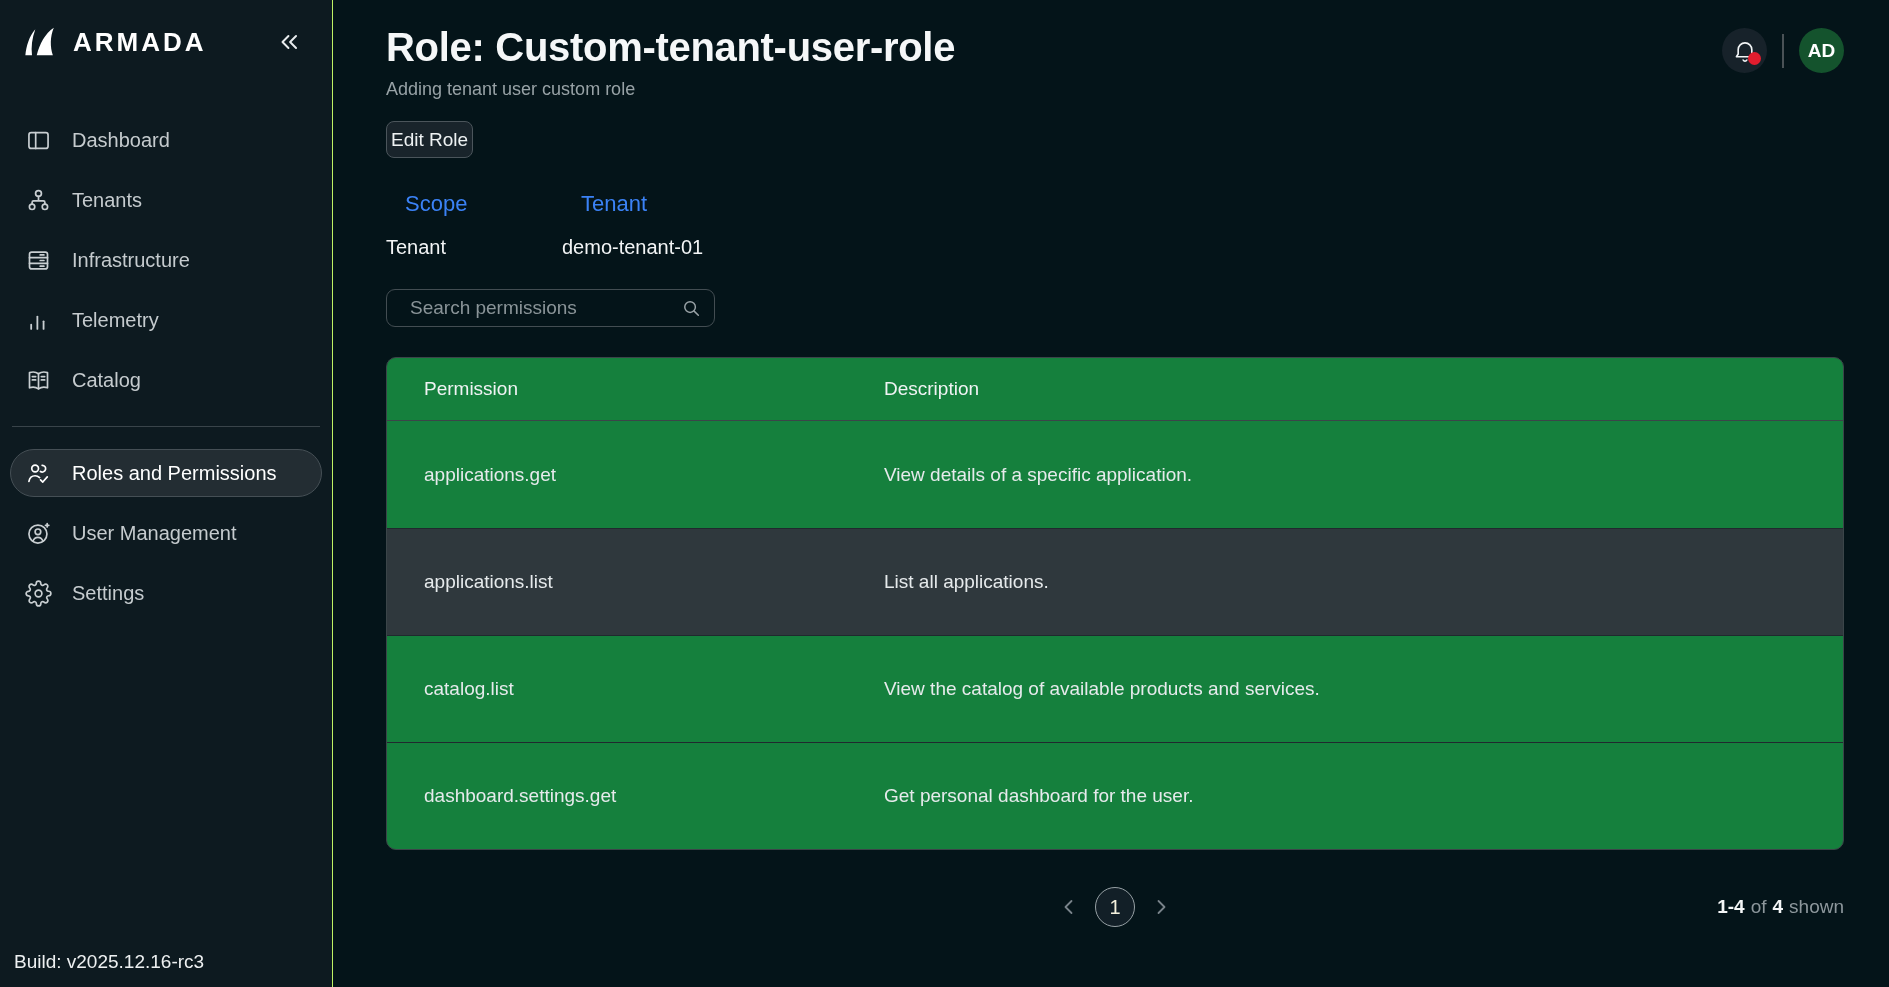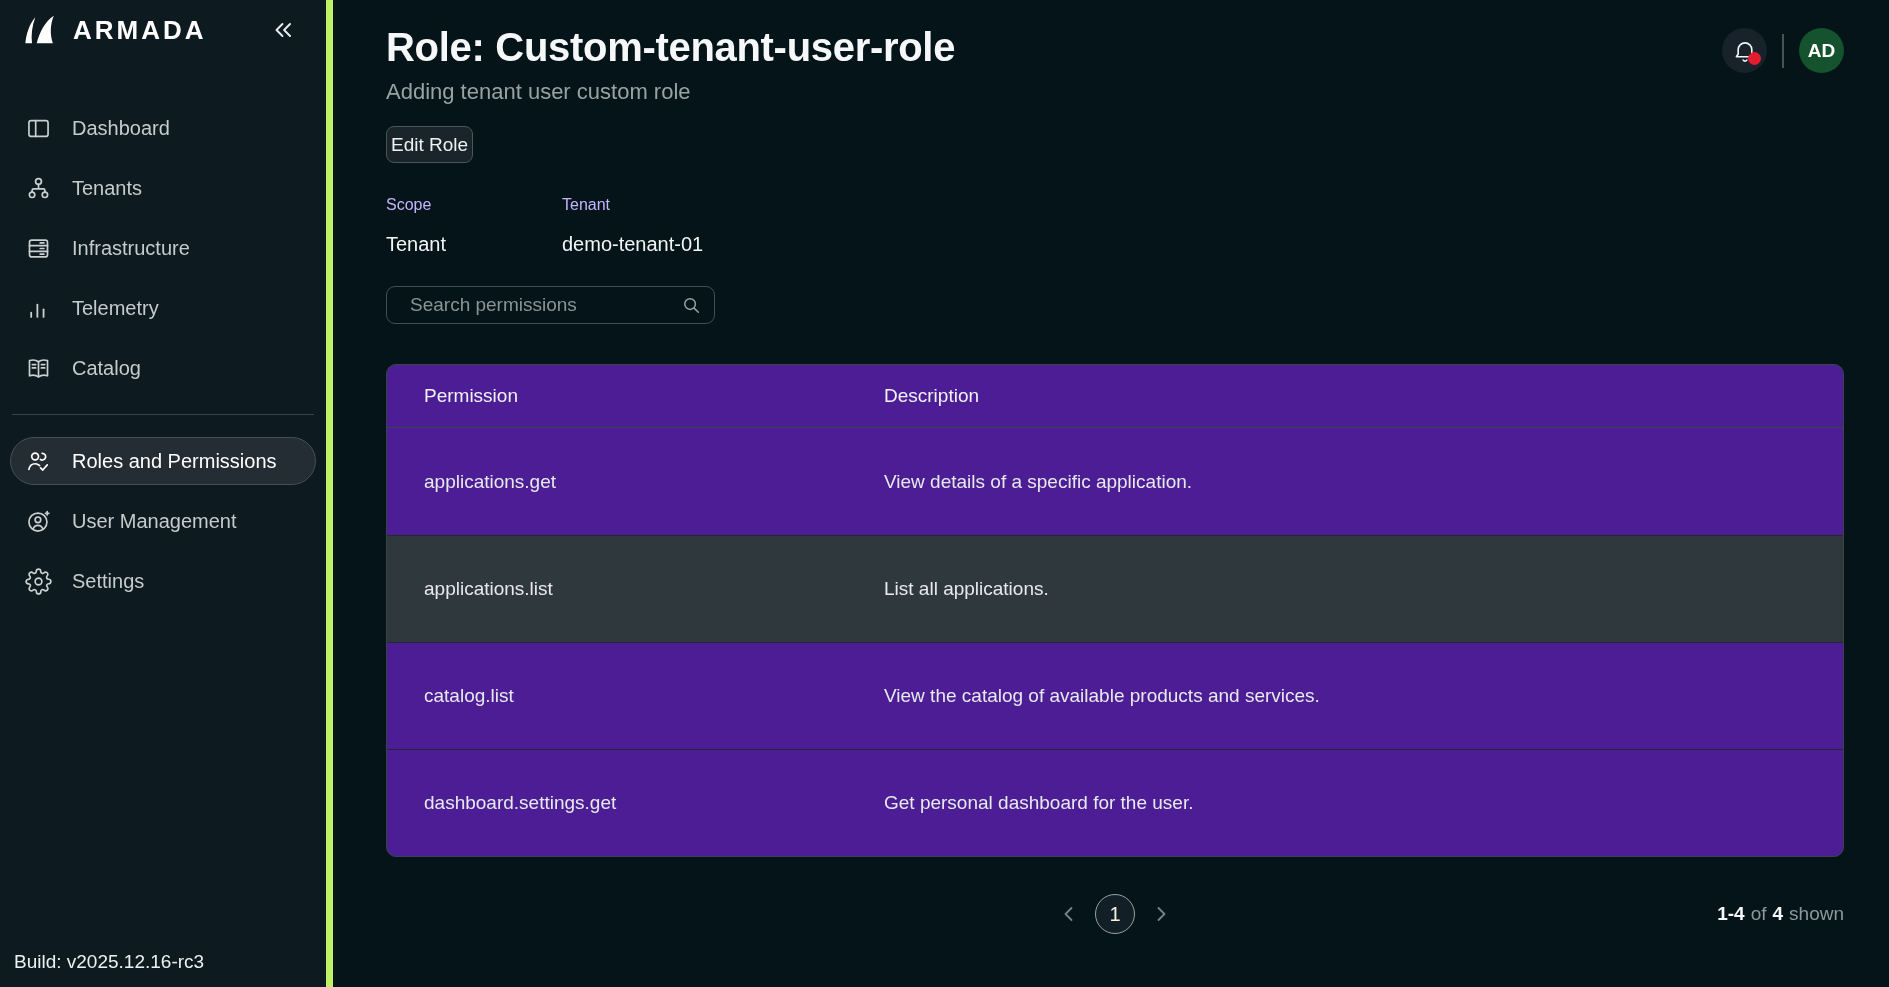--- a/index.html
+++ b/index.html
@@ -9,23 +9,23 @@
     background:#041419;
     color:#eef1f2;
     display:flex;
   }
   svg { display:block; }
 
   
   .sidebar {
     width:333px; min-width:333px; height:100%;
     background:#0d1a20;
-    border-right:7px solid #bef264;
+    border-right:1px solid #bef264;
     display:flex; flex-direction:column;
-    padding:12px 10px 14px 10px;
+    padding:24px 10px 14px 10px;
   }
   .logo-row { display:flex; align-items:center; justify-content:space-between; padding:0 18px 0 10px; }
   .brand { display:flex; align-items:center; gap:11px; }
   .brand-name { font-size:26px; font-weight:700; letter-spacing:3px; color:#ffffff; }
   .collapse-btn { background:none; border:none; color:#e8ecee; cursor:pointer; padding:2px; }
 
   .nav { margin-top:56px; display:flex; flex-direction:column; }
   .nav-item {
     display:flex; align-items:center; gap:20px;
     height:48px; margin-bottom:12px; padding:0 14px;
@@ -36,21 +36,21 @@
   .nav-item.active { background:#232d33; border-color:#454f55; color:#ffffff; }
   .nav-item.active .nv-icon { color:#ffffff; }
   .nav-divider { border:none; border-top:1px solid #39444a; margin:10px 2px 22px 2px; }
 
   .build { margin-top:auto; padding:0 4px; font-size:19px; color:#edf0f1; }
 
   
   .main { flex:1; padding:25px 45px 0 53px; position:relative; }
   .header-row { display:flex; justify-content:space-between; align-items:flex-start; }
   .page-title { font-size:40px; font-weight:700; color:#f5f7f8; letter-spacing:-0.3px; }
-  .page-subtitle { margin-top:9px; font-size:22px; color:#98a2a6; }
+  .page-subtitle { margin-top:9px; font-size:18px; color:#98a2a6; }
 
   .topbar-right { display:flex; align-items:center; gap:15px; margin-top:3px; }
   .icon-circle {
     width:45px; height:45px; border-radius:50%;
     background:#17222a; border:none; cursor:pointer;
     display:flex; align-items:center; justify-content:center;
     color:#f2f5f6; position:relative;
   }
   .notif-dot {
     position:absolute; right:6px; bottom:8px;
@@ -70,45 +70,45 @@
     font-family:inherit; font-size:19px; color:#eef2f3;
     background:#19242b; border:1px solid #4b555b; border-radius:8px;
     cursor:pointer;
   }
 
   .meta-grid {
     margin-top:33px;
     display:grid; grid-template-columns:176px auto;
     row-gap:19px;
   }
-  .meta-label { font-size:16px; color:#c4b5fd; }
+  .meta-label { font-size:22px; color:#3b82f6;margin-left:19px; }
   .meta-value { font-size:20px; color:#f2f4f5; }
 
   .search-box {
     margin-top:30px;
     width:329px; height:38px;
     border:1px solid #434d52; border-radius:9px;
     display:flex; align-items:center;
     padding:0 12px 0 23px; gap:8px;
     background:transparent;
   }
   .search-box input {
     flex:1; background:transparent; border:none; outline:none;
     font-family:inherit; font-size:19px; color:#dfe4e6;
   }
   .search-box input::placeholder { color:#8a9498; }
   .search-box .search-icn { color:#9aa3a7; }
 
   
   .perm-table {
-    margin-top:40px;
+    margin-top:30px;
     width:100%;
     border:1px solid #3b4549; border-radius:10px;
     overflow:hidden;
-    background:#4c1d95;
+    background:#15803d;
   }
   .t-row { display:grid; grid-template-columns:460px 1fr; padding-left:37px; align-items:center; }
   .t-head { height:63px; font-size:19px; color:#f0f3f4; border-bottom:1px solid #3b4549; }
   .t-body-row { height:107px; font-size:19px; color:#e6eaec; cursor:pointer; }
   .t-body-row + .t-body-row { border-top:1px solid #20292e; }
   .t-body-row.highlight { background:#2f383d; }
 
   
   .pagination-row { margin-top:33px; height:48px; position:relative; display:flex; align-items:center; justify-content:center; }
   .pager { display:flex; align-items:center; gap:12px; }

